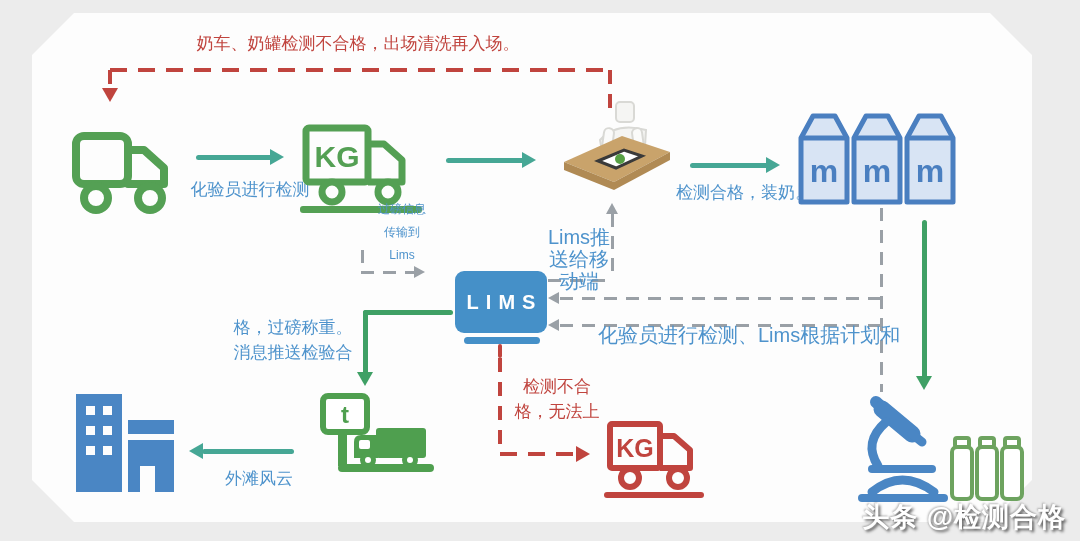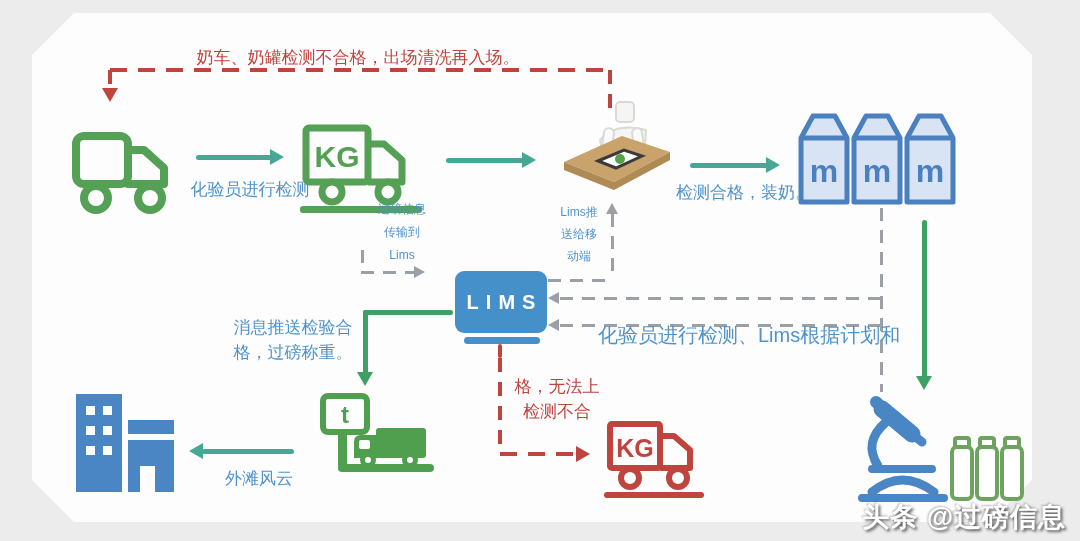--- a/index.html
+++ b/index.html
@@ -33,21 +33,21 @@
   svg{position:absolute;overflow:visible;}
 </style>
 </head>
 <body>
 
 <div class="stage">
   <div class="card">
       <div class="shape"></div>
     </div>
 
-  <div class="lbl red" style="left:183px;top:46px;width:350px;">奶车、奶罐检测不合格，出场清洗再入场。</div>
+  <div class="lbl red" style="left:183px;top:32px;width:350px;">奶车、奶罐检测不合格，出场清洗再入场。</div>
   <div class="dash-h thick" style="--c:#c0443e;left:110px;top:68px;width:502px;"></div>
   <div class="dash-v thick" style="--c:#c0443e;left:108px;top:70px;height:17px;"></div>
   <div class="ah d" style="--c:#c0443e;left:102px;top:88px;"></div>
   <div class="dash-v thick" style="--c:#c0443e;left:608px;top:70px;height:38px;"></div>
 
   <svg style="left:68px;top:118px;" width="108" height="112" viewBox="0 0 108 112">
     <g fill="none" stroke="#54a054" stroke-width="8" stroke-linejoin="round" stroke-linecap="round">
       <rect x="8" y="18" width="52" height="48" rx="8"></rect>
       <path d="M60 32 h16 l20 18 v16 h-36"></path>
       <circle cx="28" cy="80" r="12" fill="#fdfdfd"></circle>
@@ -114,21 +114,21 @@
         <path d="M2 26 L14 4 H36 L48 26 V90 H2 Z"></path>
           <path d="M2 26 H48" fill="none"></path>
         <text x="25" y="70" text-anchor="middle" font-size="32" font-weight="bold" fill="#4a7fc0" stroke="none">m</text>
       </g>
     </g>
   </svg>
 
   <div class="dash-h" style="--c:#9aa0a6;left:548px;top:279px;width:64px;"></div>
   <div class="dash-v" style="--c:#9aa0a6;left:611px;top:214px;height:66px;"></div>
   <div class="ah sm u" style="--c:#9aa0a6;left:606px;top:203px;"></div>
-  <div class="lbl" style="left:546px;top:201px;width:66px;font-size:12px;line-height:22px;">
+  <div class="lbl" style="left:546px;top:226px;width:66px;font-size:20px;line-height:22px;">
     <div>Lims推</div>
     <div>送给移</div>
     <div>动端</div>
   </div>
 
   <div class="lims-box">LIMS</div>
   <div class="lims-base"></div>
 
   <div class="dash-v" style="--c:#9aa0a6;left:880px;top:208px;height:184px;"></div>
 
@@ -169,22 +169,22 @@
           <rect x="5" y="2" width="14" height="9" rx="2"></rect>
           <rect x="2" y="11" width="20" height="52" rx="5"></rect>
         </g>
     </g>
   </svg>
 
   <div class="line-h" style="--c:#3fa065;left:363px;top:310px;width:90px;"></div>
   <div class="line-v" style="--c:#3fa065;left:363px;top:310px;height:64px;"></div>
   <div class="ah d" style="--c:#3fa065;left:357px;top:372px;"></div>
   <div class="lbl" style="left:224px;top:315px;width:138px;line-height:25px;">
+    <div>格，过磅称重。</div>
     <div>消息推送检验合</div>
-    <div>格，过磅称重。</div>
   </div>
 
   <svg style="left:320px;top:390px;" width="118" height="98" viewBox="0 0 118 98">
     <rect x="3" y="6" width="44" height="36" rx="5" fill="#ffffff" stroke="#4f9f4f" stroke-width="6"></rect>
     <text x="25" y="33" text-anchor="middle" font-size="24" font-weight="bold" fill="#4f9f4f">t</text>
     <rect x="18" y="42" width="9" height="34" fill="#4f9f4f"></rect>
     <path d="M22 78 H110" stroke="#4f9f4f" stroke-width="8" stroke-linecap="round" fill="none"></path>
     <g fill="#4f9f4f">
       <path d="M34 68 V52 Q34 45 41 45 H58 V68 Z"></path>
       <rect x="56" y="38" width="50" height="30" rx="3"></rect>
@@ -215,29 +215,29 @@
         <rect x="27" y="52" width="9" height="9"></rect>
       <rect x="64" y="72" width="15" height="26"></rect>
     </g>
   </svg>
 
   <div class="line-v" style="--c:#c0443e;left:498px;top:344px;height:14px;width:4px;"></div>
   <div class="dash-v thick" style="--c:#c0443e;left:498px;top:358px;height:94px;"></div>
   <div class="dash-h thick" style="--c:#c0443e;left:500px;top:452px;width:78px;"></div>
   <div class="ah r" style="--c:#c0443e;left:576px;top:446px;"></div>
   <div class="lbl red" style="left:510px;top:374px;width:94px;line-height:25px;">
+    <div>检测不合</div>
     <div>格，无法上</div>
-    <div>检测不合</div>
   </div>
 
   <svg style="left:604px;top:420px;" width="100" height="80" viewBox="0 0 100 80">
     <g fill="none" stroke="#c0443e" stroke-width="6" stroke-linejoin="round">
       <rect x="6" y="4" width="50" height="44" rx="2"></rect>
       <path d="M56 16 h14 l16 14 v18 h-30"></path>
       <circle cx="26" cy="58" r="9" fill="#fdfdfd"></circle>
       <circle cx="74" cy="58" r="9" fill="#fdfdfd"></circle>
     </g>
     <text x="31" y="37" text-anchor="middle" font-size="25" font-weight="bold" fill="#c0443e">KG</text>
     <rect x="0" y="72" width="100" height="6" rx="3" fill="#c0443e"></rect>
   </svg>
 
-  <div class="watermark">头条 @过磅信息</div>
+  <div class="watermark">头条 @检测合格</div>
 </div>
 
 </body></html>

